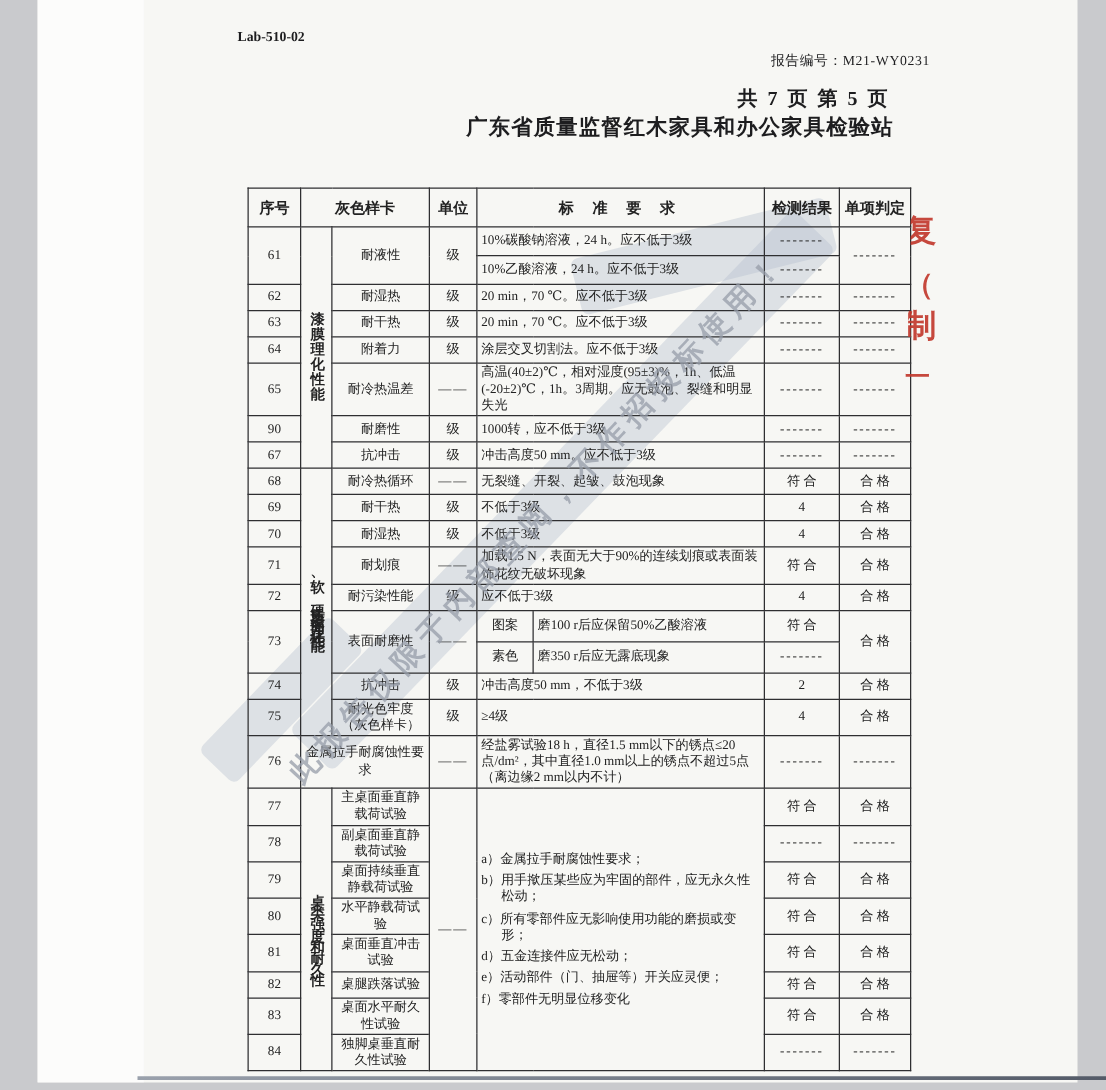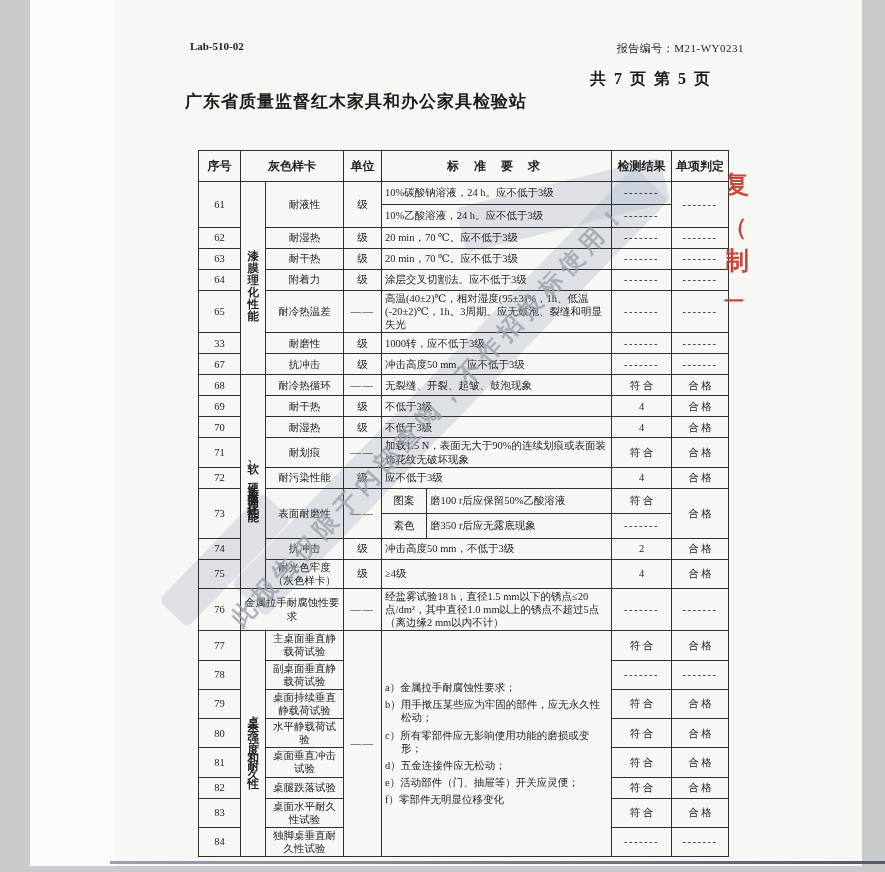--- a/index.html
+++ b/index.html
@@ -11,24 +11,24 @@
   
   .band {position:absolute; background:rgba(178,188,206,0.38); border-radius:6px; z-index:1;}
   .band1 {left:130px; top:368px; width:580px; height:48px; transform:rotate(-46deg);}
   .band2 {left:428px; top:182px; width:210px; height:46px; transform:rotate(-14deg);}
   .band3 {left:120px; top:540px; width:150px; height:40px; transform:rotate(-46deg);}
 
   .wm-text {position:absolute; left:70px; top:398px; width:660px; text-align:center;
             transform:rotate(-47deg); color:rgba(150,156,168,0.75); font-size:24px; font-weight:bold;
             letter-spacing:6px; z-index:4; font-family:"Liberation Serif",serif; pointer-events:none;}
 
-  .form-code {position:absolute; left:160px; top:40px; font-size:11px; font-weight:bold; z-index:3;}
+  .form-code {position:absolute; left:160px; top:24px; font-size:11px; font-weight:bold; z-index:3;}
   .report-no {position:absolute; right:118px; top:41px; font-size:11px; font-weight:normal; letter-spacing:0.5px; z-index:3;}
   .page-info {position:absolute; right:150px; top:69px; font-size:16px; font-weight:bold; letter-spacing:2px; z-index:3;}
-  .org  {position:absolute; left:155px; top:90px; width:530px; text-align:left; font-size:17px;
+  .org  {position:absolute; left:155px; top:90px; width:530px; text-align:right; font-size:17px;
          font-weight:bold; letter-spacing:1px; z-index:3; font-family:Liberation Sans, sans-serif;}
   .title {position:absolute; left:155px; top:118px; width:530px; text-align:center; font-size:21px;
           font-weight:bold; letter-spacing:9px; z-index:3; font-family:"Liberation Sans","DejaVu Sans",sans-serif;}
 
   table.report {position:absolute; left:168px; top:150px; width:530px; border-collapse:collapse;
                 table-layout:fixed; z-index:3; background:transparent;}
   table.report th, table.report td {border:1px solid #2f2f31; font-size:10.5px; line-height:1.25;
                 padding:1px 3px; vertical-align:middle; color:#222;}
   table.report th {height:28px; font-size:12px; font-weight:bold; text-align:center;}
   th.sp {letter-spacing:6px;}
@@ -129,21 +129,21 @@
       </tr>
       <tr>
         <td class="c">65</td>
         <td class="c">耐冷热温差</td>
         <td class="c dash">——</td>
         <td class="req" colspan="2">高温(40±2)℃，相对湿度(95±3)%，1h、低温(-20±2)℃，1h。3周期。应无鼓泡、裂缝和明显失光</td>
         <td class="c dash">-------</td>
         <td class="c dash">-------</td>
       </tr>
       <tr class="h1">
-        <td class="c">33</td>
+        <td class="c">90</td>
         <td class="c">耐磨性</td>
         <td class="c">级</td>
         <td class="req" colspan="2">1000转，应不低于3级</td>
         <td class="c dash">-------</td>
         <td class="c dash">-------</td>
       </tr>
       <tr class="h1">
         <td class="c">67</td>
         <td class="c">抗冲击</td>
         <td class="c">级</td>

